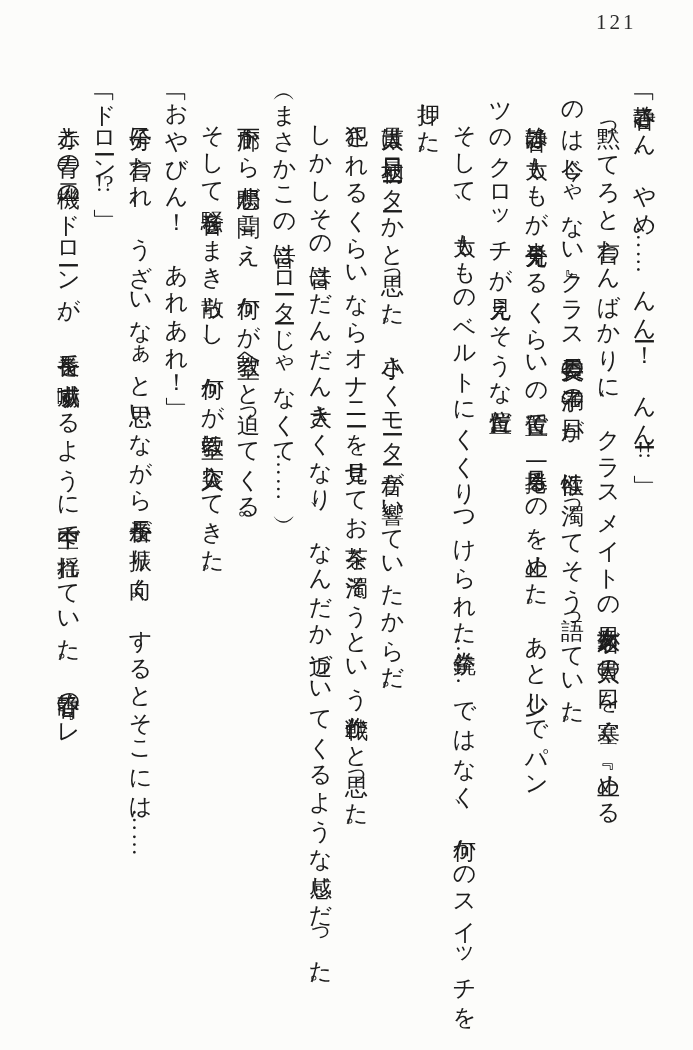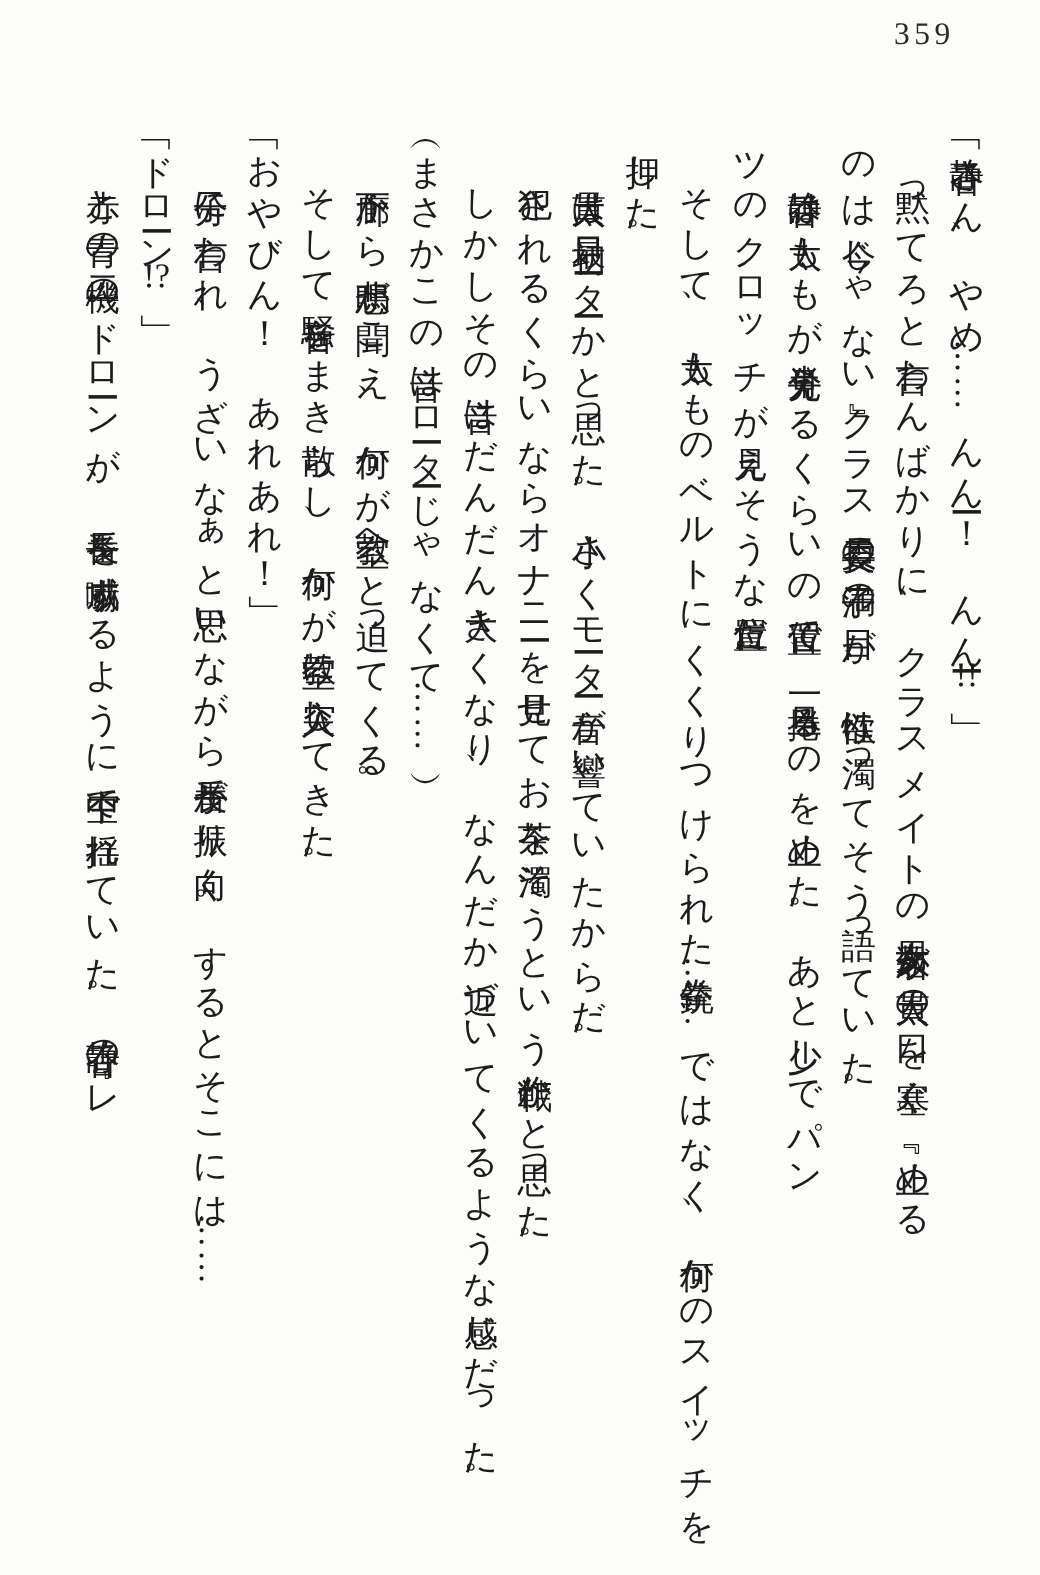--- a/index.html
+++ b/index.html
@@ -44,21 +44,21 @@
   }
   .tcy {
     text-combine-upright: all;
     -webkit-text-combine: horizontal;
     letter-spacing: 0;
   }
 </style>
 </head>
 <body style="background: rgb(252, 252, 250); color: rgb(28, 28, 28);">
 
-<div class="page-number">359</div>
+<div class="page-number">121</div>
 
 <div class="text-block">
     <p class="text-line">「静香さん、やめ……んんー！　んんー<span class="tcy">!!</span>」</p>
     <p class="text-line indent">黙ってろと言わんばかりに、クラスメイトの男女数名が貫太の口を塞ぐ。『止める</p>
     <p class="text-line">のは今じゃない』クラス委員長の満子の目が、性欲に濁ってそう語っていた。</p>
     <p class="text-line indent">静香は太ももが半分見えるくらいの位置で、一旦捲るのを止めた。あと少しでパン</p>
     <p class="text-line">ツのクロッチが見えそうな位置だ。</p>
     <p class="text-line indent">そして、太もものベルトにくくりつけられた拳銃……ではなく、何かのスイッチを</p>
     <p class="text-line">押した。</p>
     <p class="text-line indent">貫太は最初ローターかと思った。小さくモーター音が響いていたからだ。</p>

